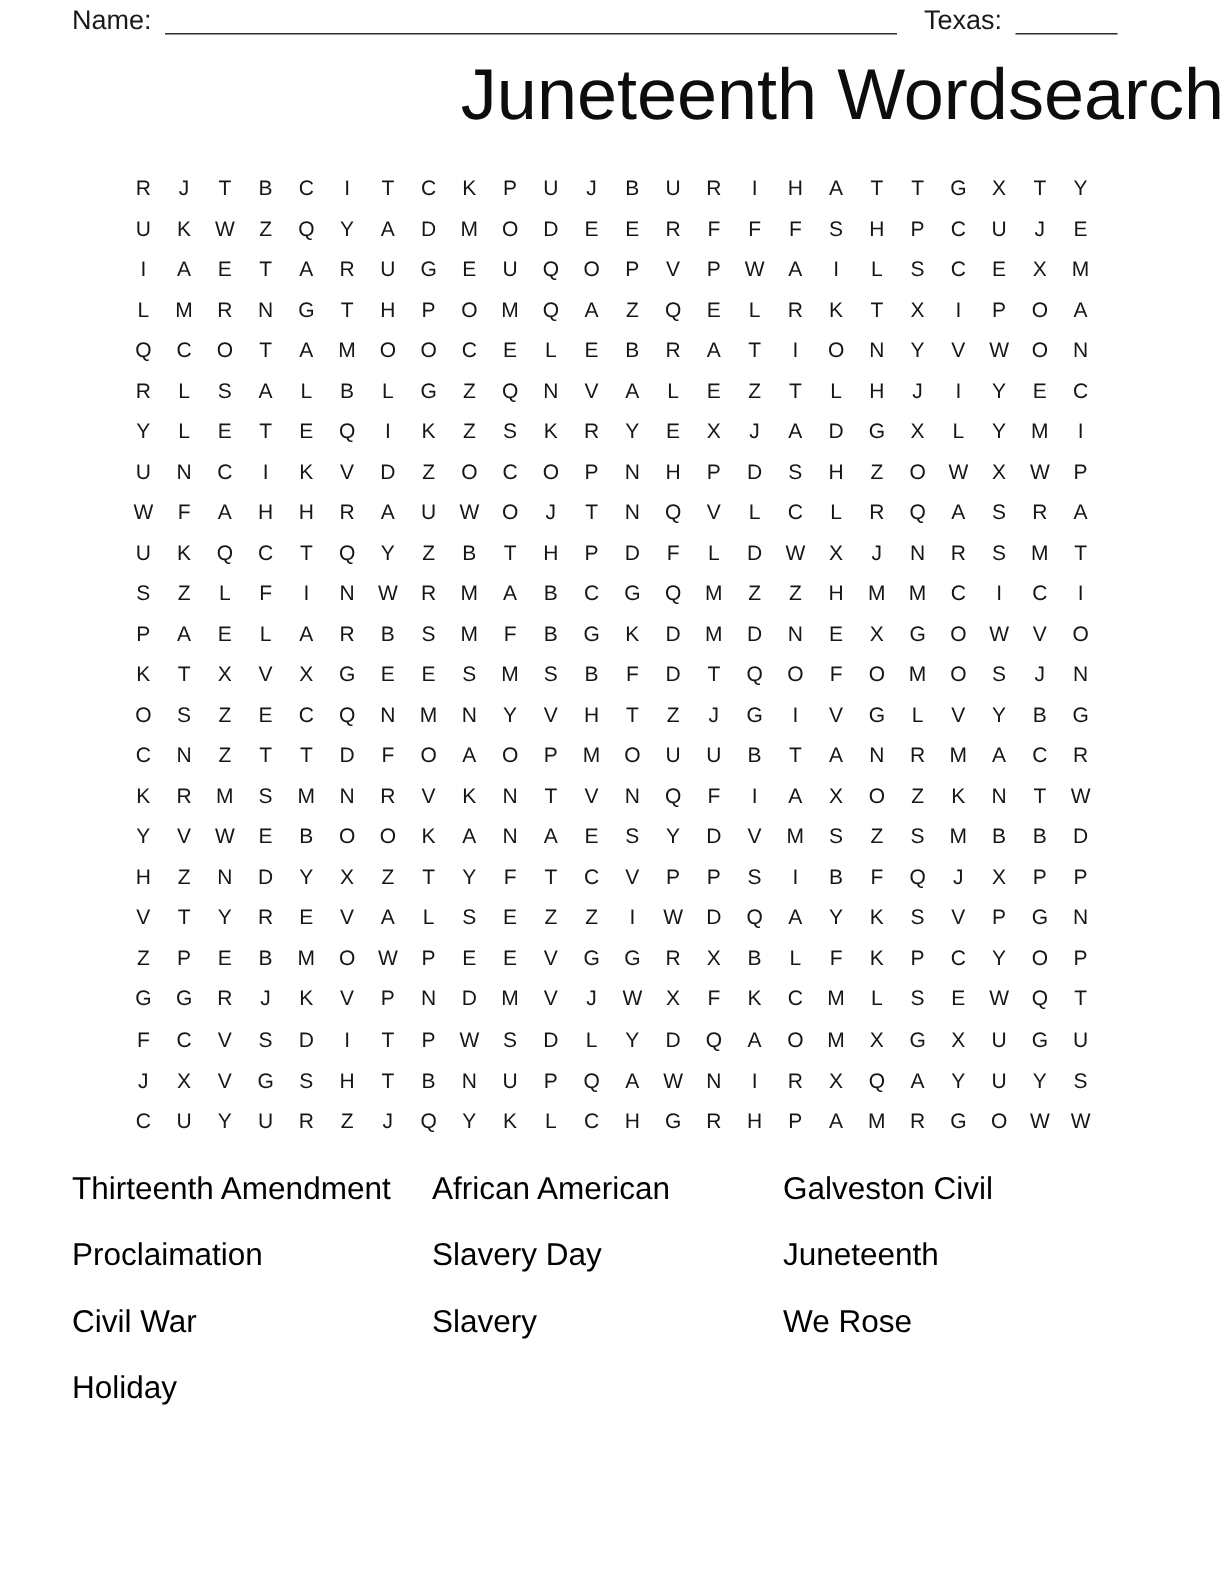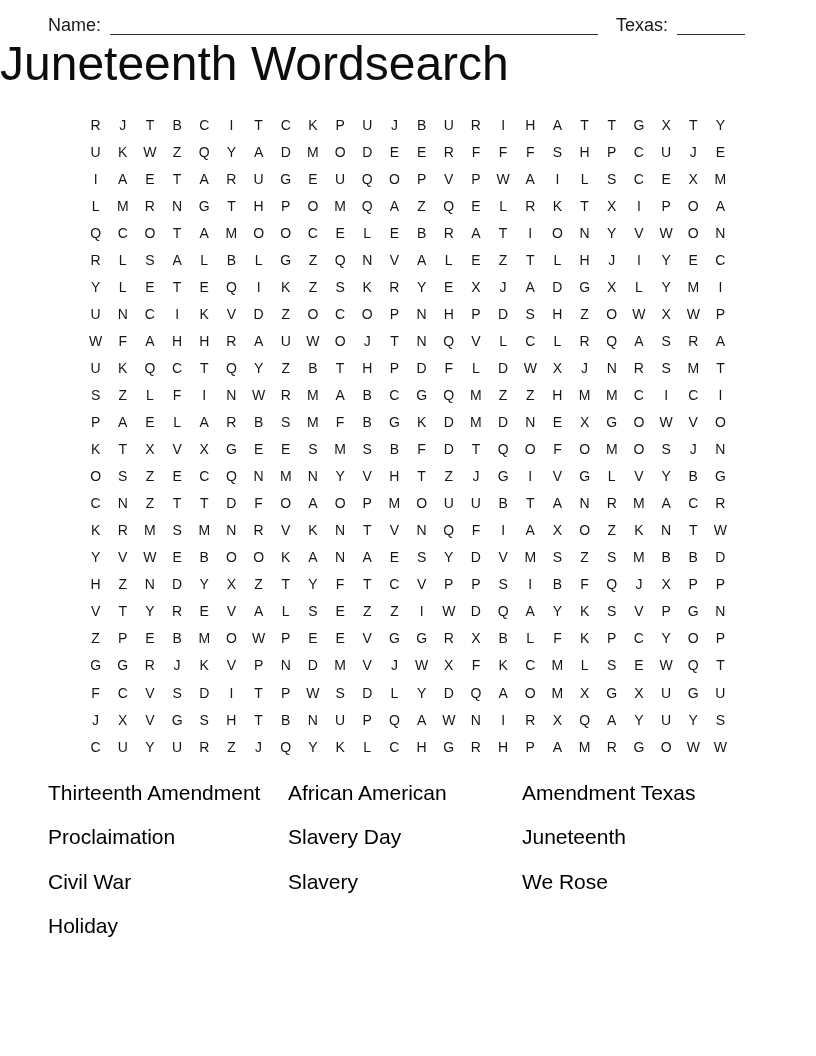--- a/index.html
+++ b/index.html
@@ -9,39 +9,39 @@
     height: 1056px;
     background: #ffffff;
     font-family: "Liberation Sans", sans-serif;
     color: #111111;
     overflow: hidden;
   }
   .header-row {
     position: absolute;
     left: 48px;
     right: 71px;
-    top: 15px;
+    top: 3px;
     display: flex;
     align-items: flex-end;
     font-size: 18px;
     line-height: 20px;
     color: #1a1a1a;
   }
   .blank-line {
     border-bottom: 1.7px solid #2e2e2e;
     height: 17px;
   }
   .name-line { flex: 1; margin-left: 9px; margin-right: 18px; }
   .date-line { width: 68px; margin-left: 9px; }
   .page-title {
     position: absolute;
     top: 36px;
     left: 0;
     width: 100%;
-    text-align: left;
+    text-align: right;
     font-size: 48px;
     line-height: 56px;
     font-weight: 400;
     color: #0d0d0d;
     white-space: nowrap;
   }
   .wordsearch-grid {
     position: absolute;
     top: 111px;
     left: 82px;
@@ -659,21 +659,21 @@
       <span class="cell">R</span>
       <span class="cell">G</span>
       <span class="cell">O</span>
       <span class="cell">W</span>
       <span class="cell">W</span>
     </div>
 
   <div class="word-list">
     <span class="word">Thirteenth Amendment</span>
     <span class="word">African American</span>
-    <span class="word">Amendment Texas</span>
+    <span class="word">Galveston Civil</span>
     <span class="word">Proclaimation</span>
     <span class="word">Slavery Day</span>
     <span class="word">Juneteenth</span>
     <span class="word">Civil War</span>
     <span class="word">Slavery</span>
     <span class="word">We Rose</span>
     <span class="word">Holiday</span>
   </div>
 
 </div>

